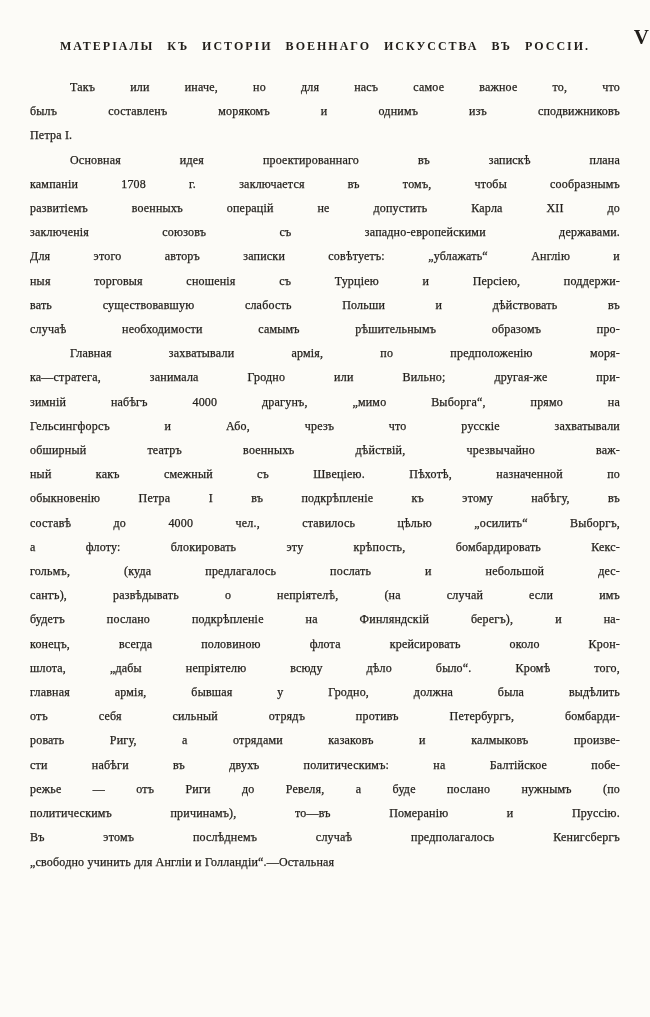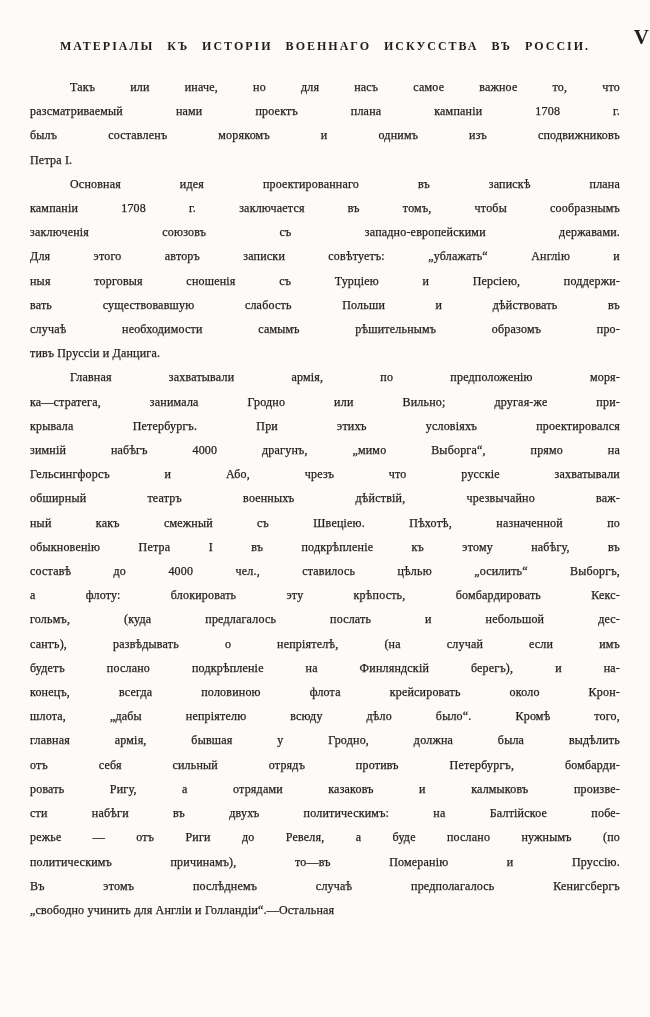--- a/index.html
+++ b/index.html
@@ -58,38 +58,36 @@
 </style>
 </head>
 <body>
 
 <div class="page">
   <div class="running-header">МАТЕРІАЛЫ КЪ ИСТОРІИ ВОЕННАГО ИСКУССТВА ВЪ РОССІИ.</div>
   <div class="page-number">V</div>
   <div class="page-body">
       <div class="paragraph">
         <div class="line first">Такъ или иначе, но для насъ самое важное то, что</div>
-        <div class="line">разсматриваемый нами проектъ плана кампаніи 1708 г.</div>
         <div class="line">былъ составленъ морякомъ и однимъ изъ сподвижниковъ</div>
         <div class="line last">Петра I.</div>
       </div>
       <div class="paragraph">
         <div class="line first">Основная идея проектированнаго въ запискѣ плана</div>
         <div class="line">кампаніи 1708 г. заключается въ томъ, чтобы сообразнымъ</div>
+        <div class="line">развитіемъ военныхъ операцій не допустить Карла XII до</div>
         <div class="line">заключенія союзовъ съ западно-европейскими державами.</div>
         <div class="line">Для этого авторъ записки совѣтуетъ: „ублажать“ Англію и</div>
         <div class="line">ныя торговыя сношенія съ Турціею и Персіею, поддержи-</div>
         <div class="line">вать существовавшую слабость Польши и дѣйствовать въ</div>
         <div class="line">случаѣ необходимости самымъ рѣшительнымъ образомъ про-</div>
-        <div class="line last">тивъ Пруссіи и Данцига.</div>
       </div>
       <div class="paragraph">
         <div class="line first">Главная захватывали армія, по предположенію моря-</div>
         <div class="line">ка—стратега, занимала Гродно или Вильно; другая-же при-</div>
-        <div class="line">крывала Петербургъ. При этихъ условіяхъ проектировался</div>
         <div class="line">зимній набѣгъ 4000 драгунъ, „мимо Выборга“, прямо на</div>
         <div class="line">Гельсингфорсъ и Або, чрезъ что русскіе захватывали</div>
         <div class="line">обширный театръ военныхъ дѣйствій, чрезвычайно важ-</div>
         <div class="line">ный какъ смежный съ Швеціею. Пѣхотѣ, назначенной по</div>
         <div class="line">обыкновенію Петра I въ подкрѣпленіе къ этому набѣгу, въ</div>
         <div class="line">составѣ до 4000 чел., ставилось цѣлью „осилить“ Выборгъ,</div>
         <div class="line">а флоту: блокировать эту крѣпость, бомбардировать Кекс-</div>
         <div class="line">гольмъ, (куда предлагалось послать и небольшой дес-</div>
         <div class="line">сантъ), развѣдывать о непріятелѣ, (на случай если имъ</div>
         <div class="line">будетъ послано подкрѣпленіе на Финляндскій берегъ), и на-</div>

